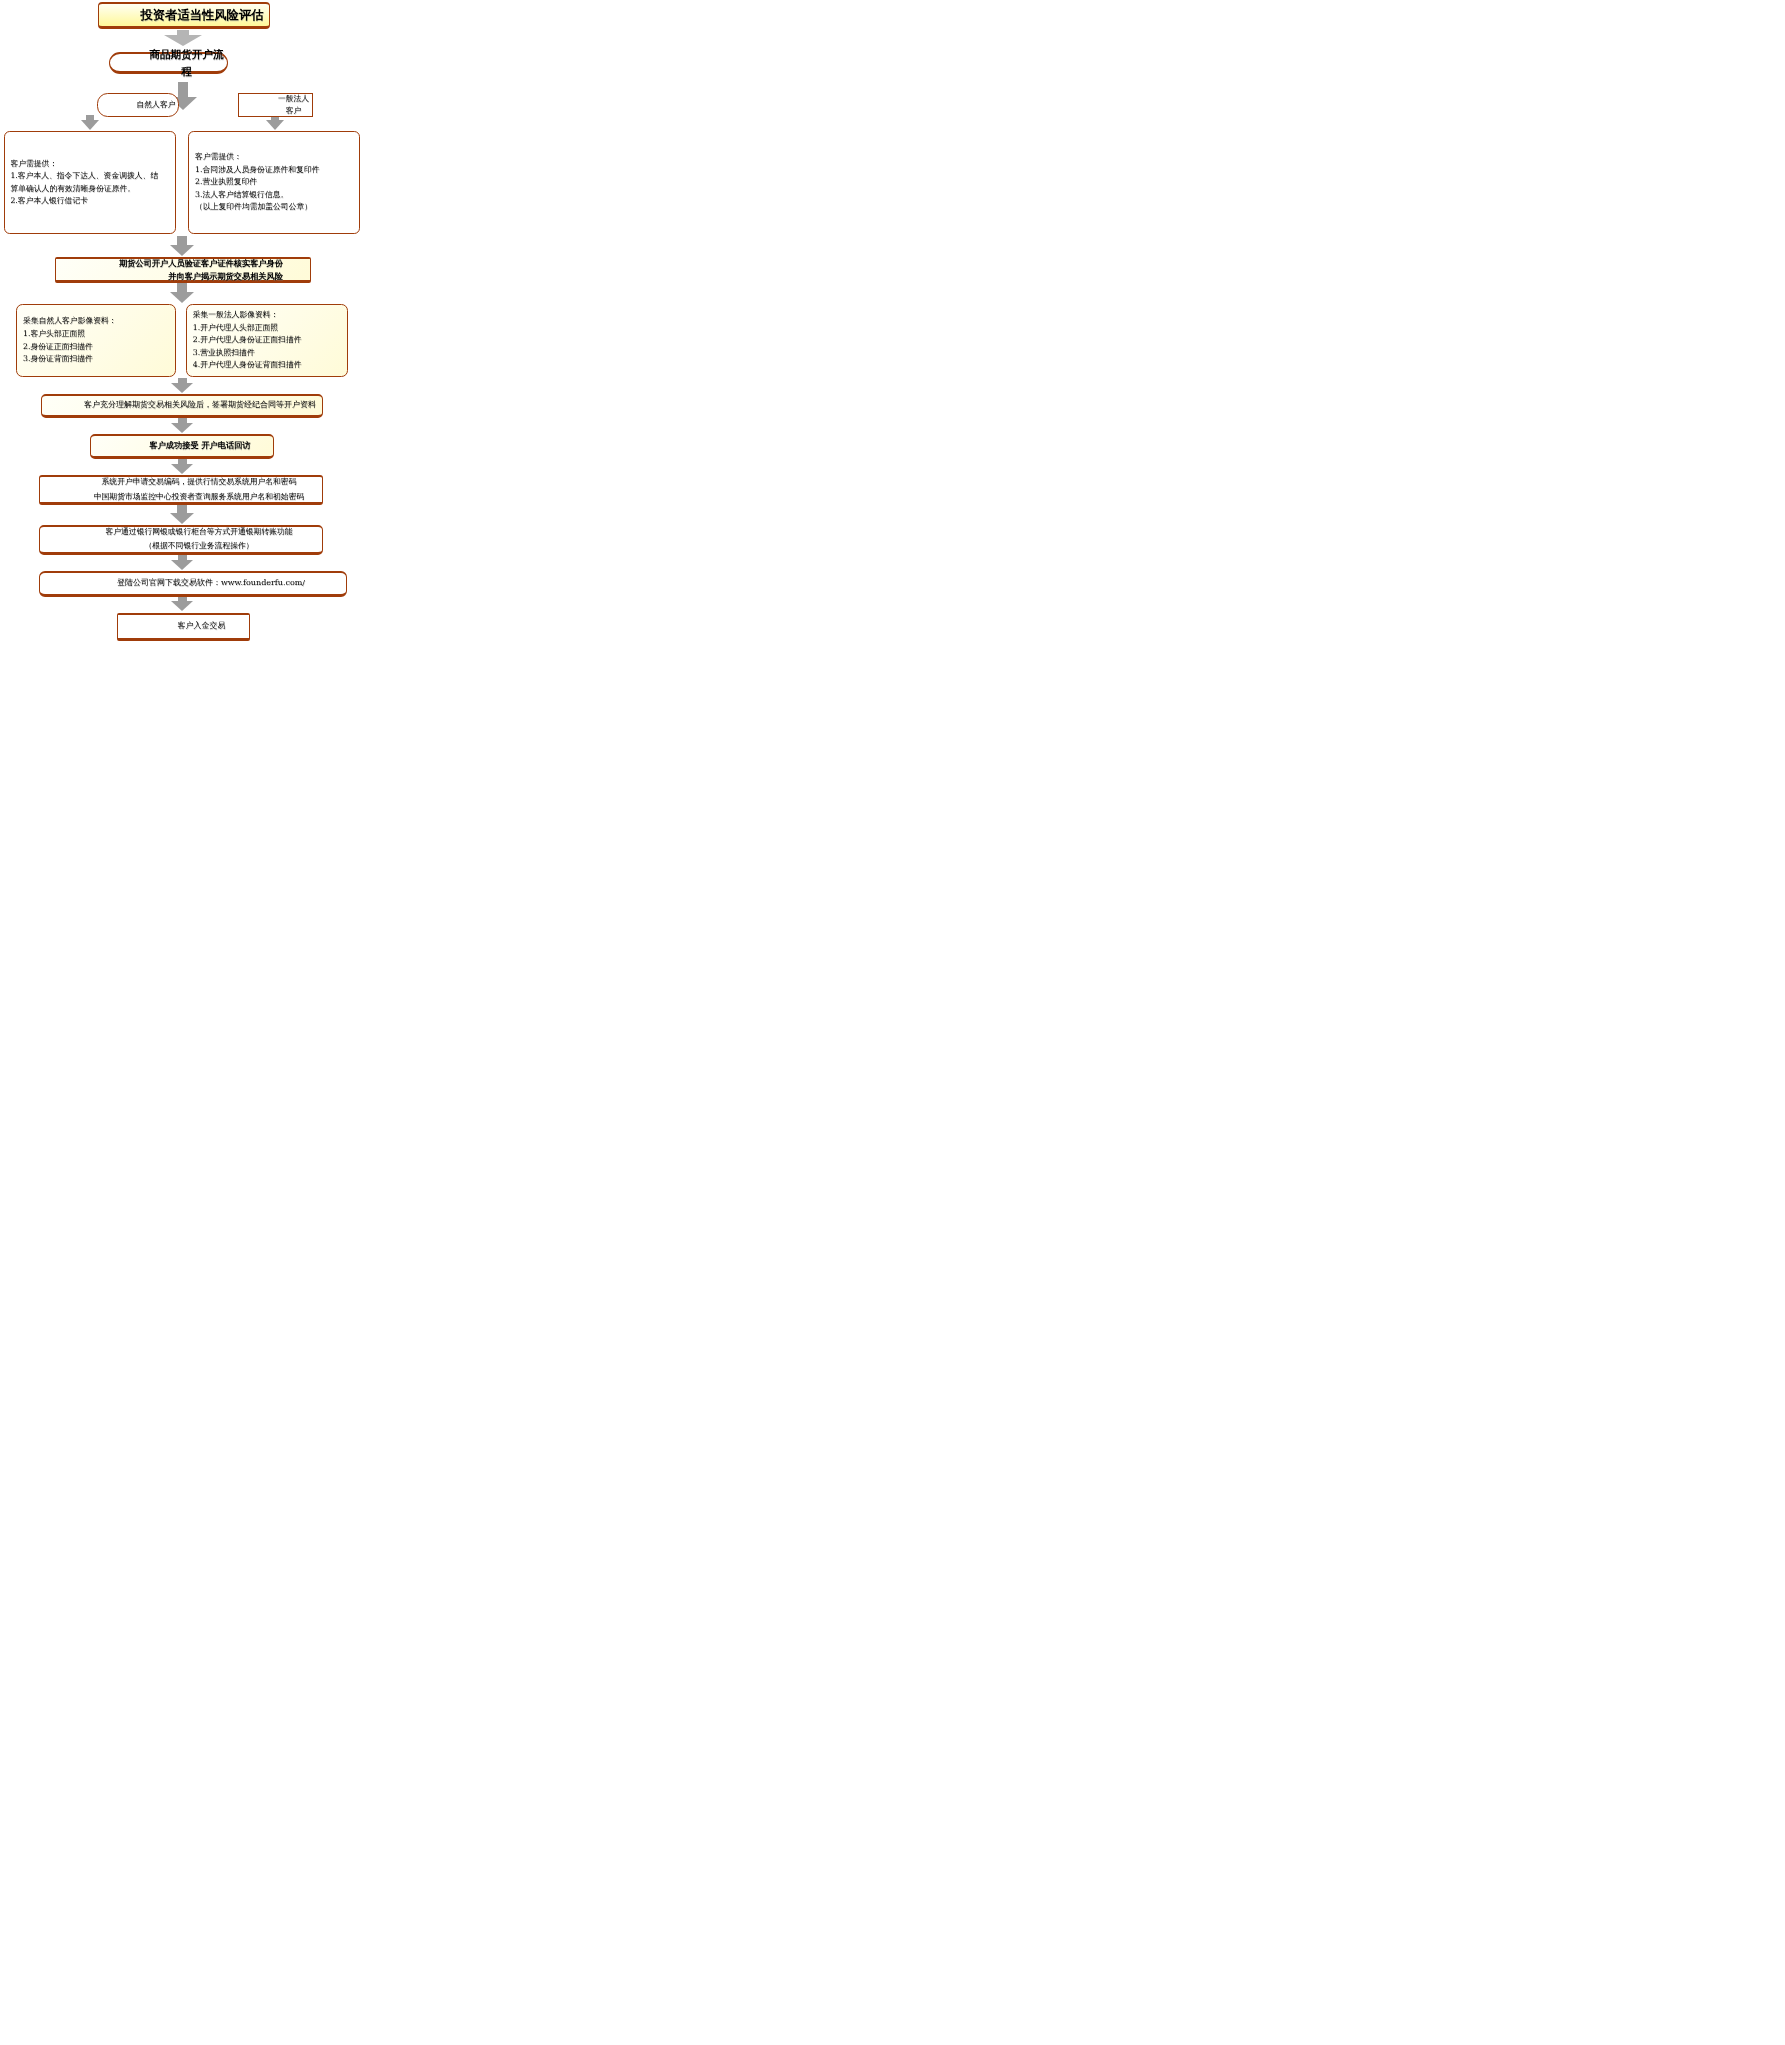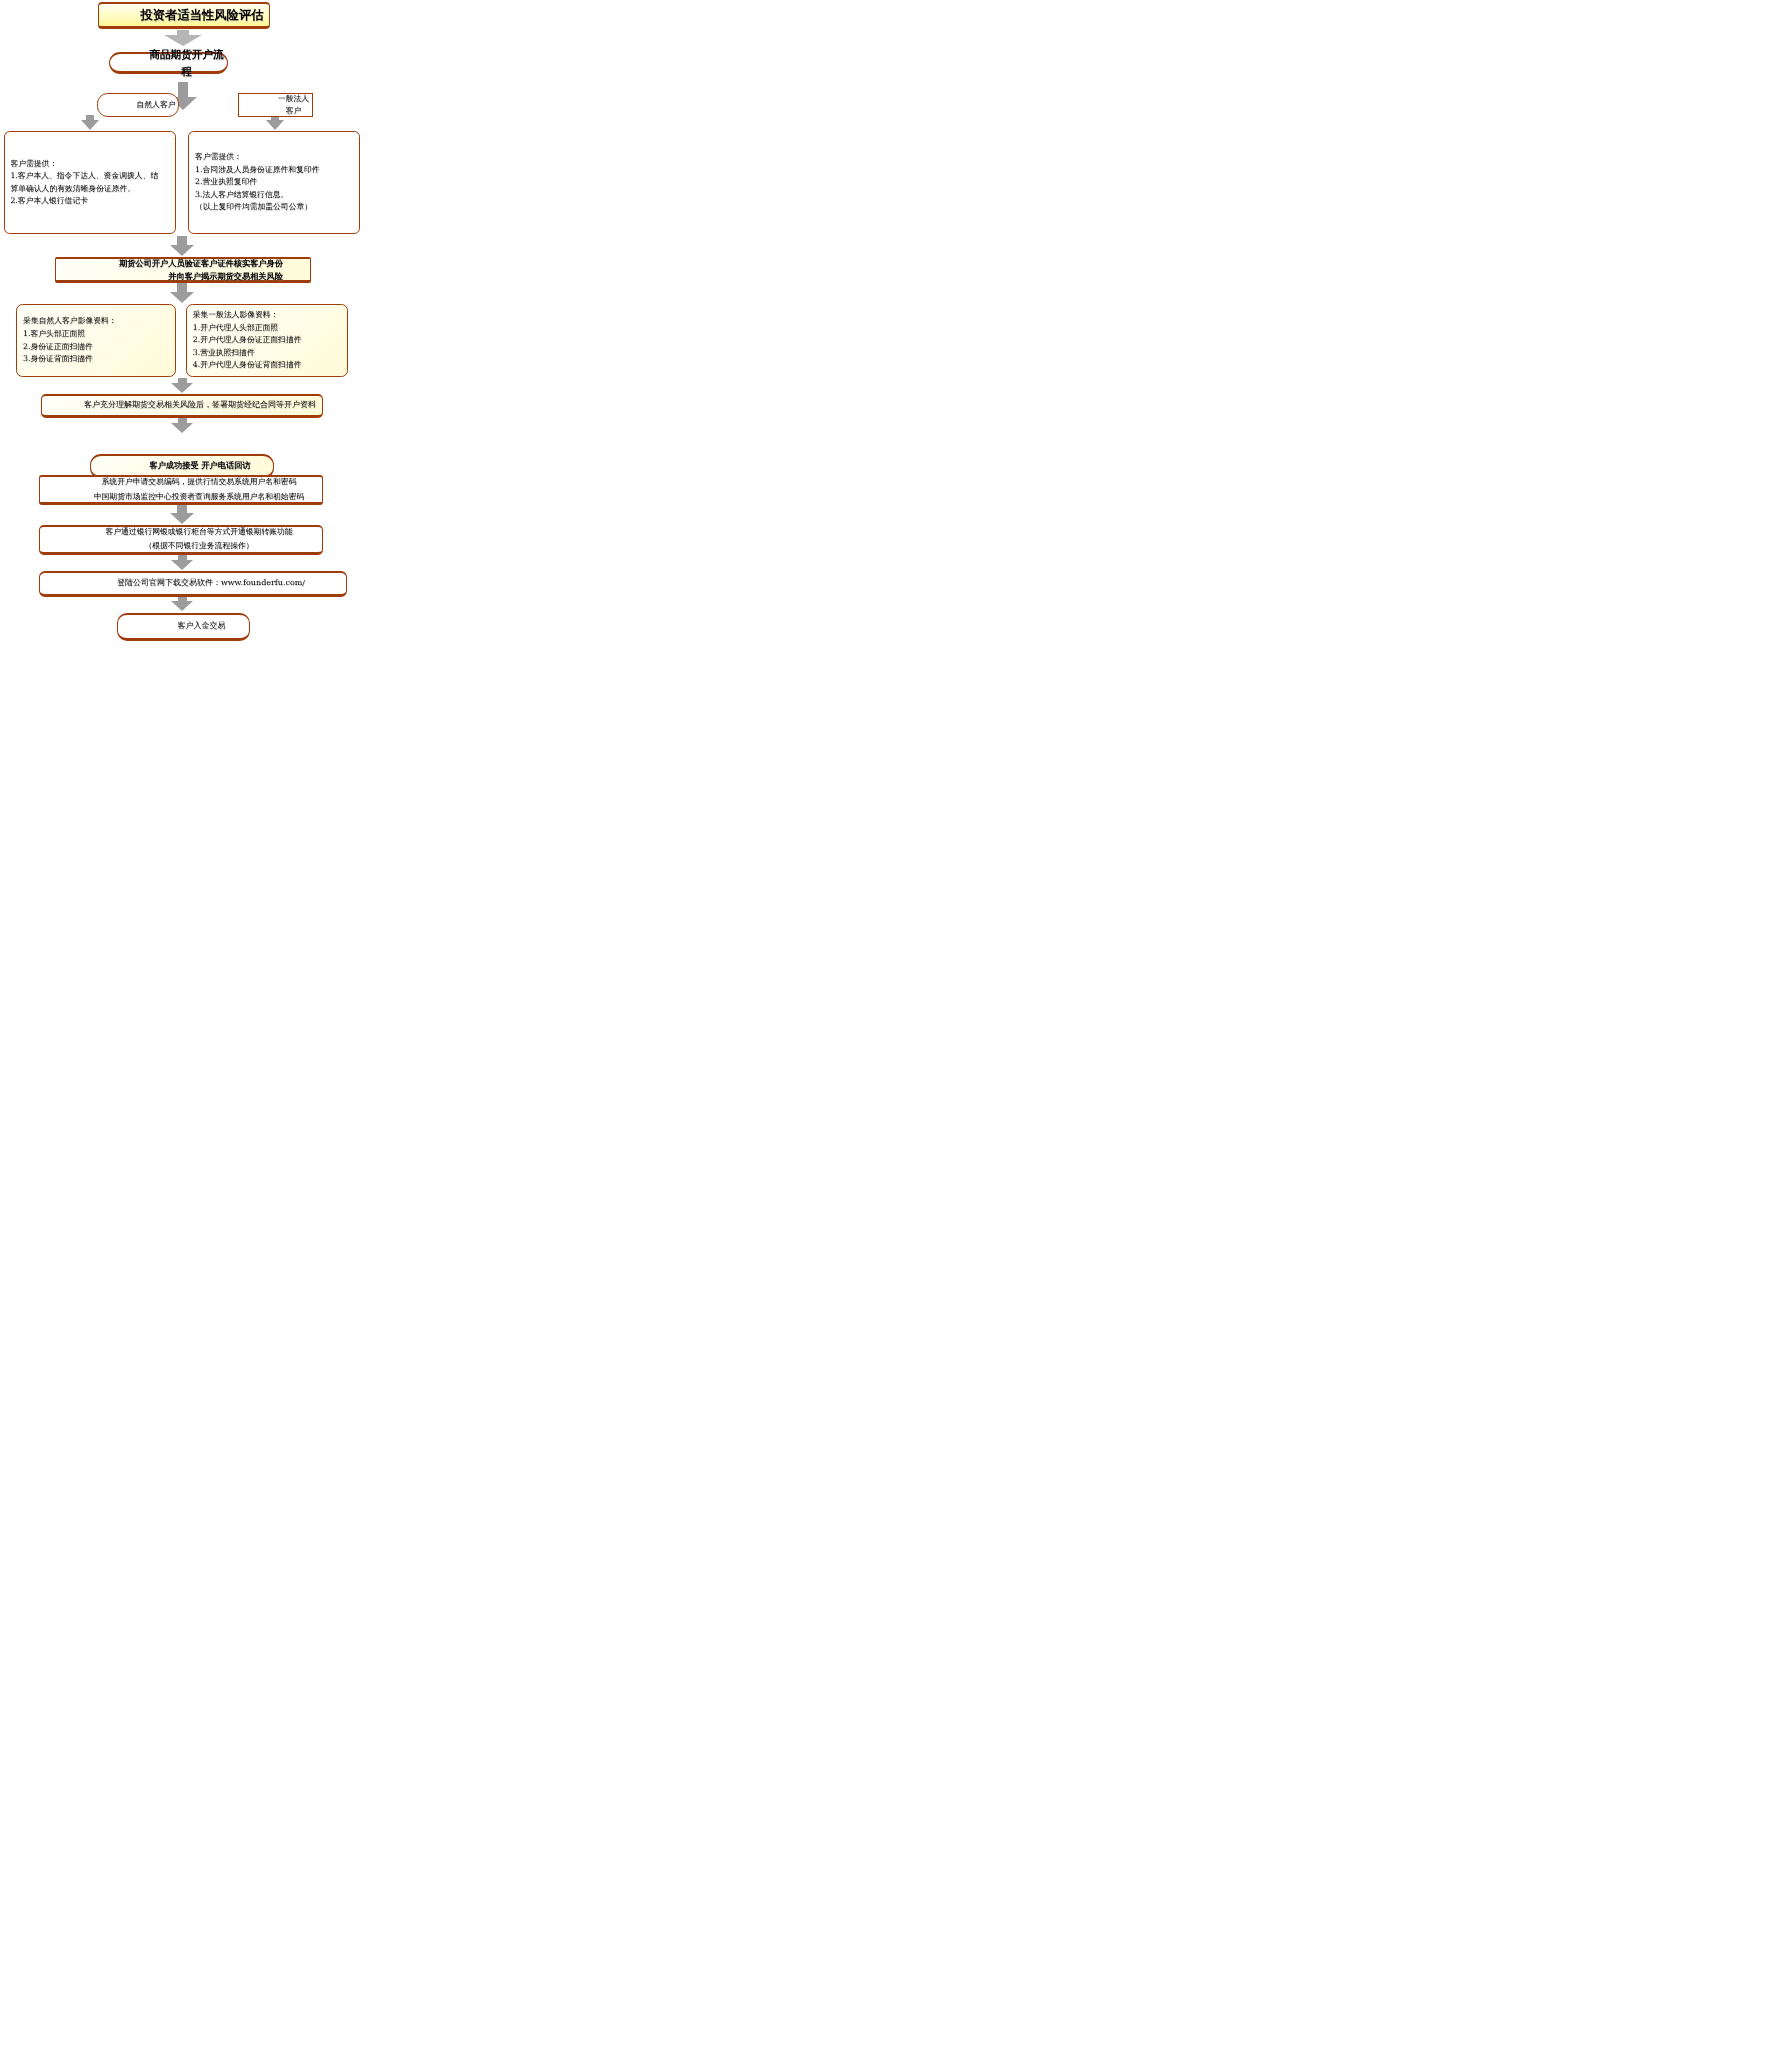--- a/index.html
+++ b/index.html
@@ -103,21 +103,21 @@
     <div class="head"></div>
   </div>
 
   <div class="box heavy grad-pale" style="left:41px;top:394px;width:282px;height:24px;border-radius:4.9px;font-size:8px;">客户充分理解期货交易相关风险后，签署期货经纪合同等开户资料</div>
 
   <div class="arrow asm" style="left:171px;top:418px;">
     <div class="shaft"></div>
     <div class="head"></div>
   </div>
 
-  <div class="box heavy bold grad-pale" style="left:90px;top:454px;width:184px;height:24.5px;border-radius:11px;font-size:8.2px;">客户成功接受 开户电话回访</div>
+  <div class="box heavy bold grad-pale" style="left:90px;top:434px;width:184px;height:24.5px;border-radius:5px;font-size:8.2px;">客户成功接受 开户电话回访</div>
 
   <div class="arrow asm" style="left:171px;top:459px;">
     <div class="shaft"></div>
     <div class="head"></div>
   </div>
 
   <div class="box heavy" style="left:39px;top:475px;width:284px;height:30px;border-radius:3px;font-size:7.8px;line-height:1.85;">系统开户申请交易编码，提供行情交易系统用户名和密码
 中国期货市场监控中心投资者查询服务系统用户名和初始密码</div>
 
   <div class="arrow astd" style="left:170px;top:504px;">
@@ -133,16 +133,16 @@
     <div class="head"></div>
   </div>
 
   <div class="box heavy" style="left:39px;top:571px;width:308px;height:26px;border-radius:6px;font-size:8px;">登陆公司官网下载交易软件：www.founderfu.com/</div>
 
   <div class="arrow asm" style="left:171px;top:596px;">
     <div class="shaft"></div>
     <div class="head"></div>
   </div>
 
-  <div class="box heavy" style="left:117px;top:613px;width:133px;height:28px;border-radius:10px;font-size:8px;">客户入金交易</div>
+  <div class="box heavy" style="left:117px;top:613px;width:133px;height:28px;border-radius:2px;font-size:8px;">客户入金交易</div>
 
 </div>
 
 
 </body></html>

